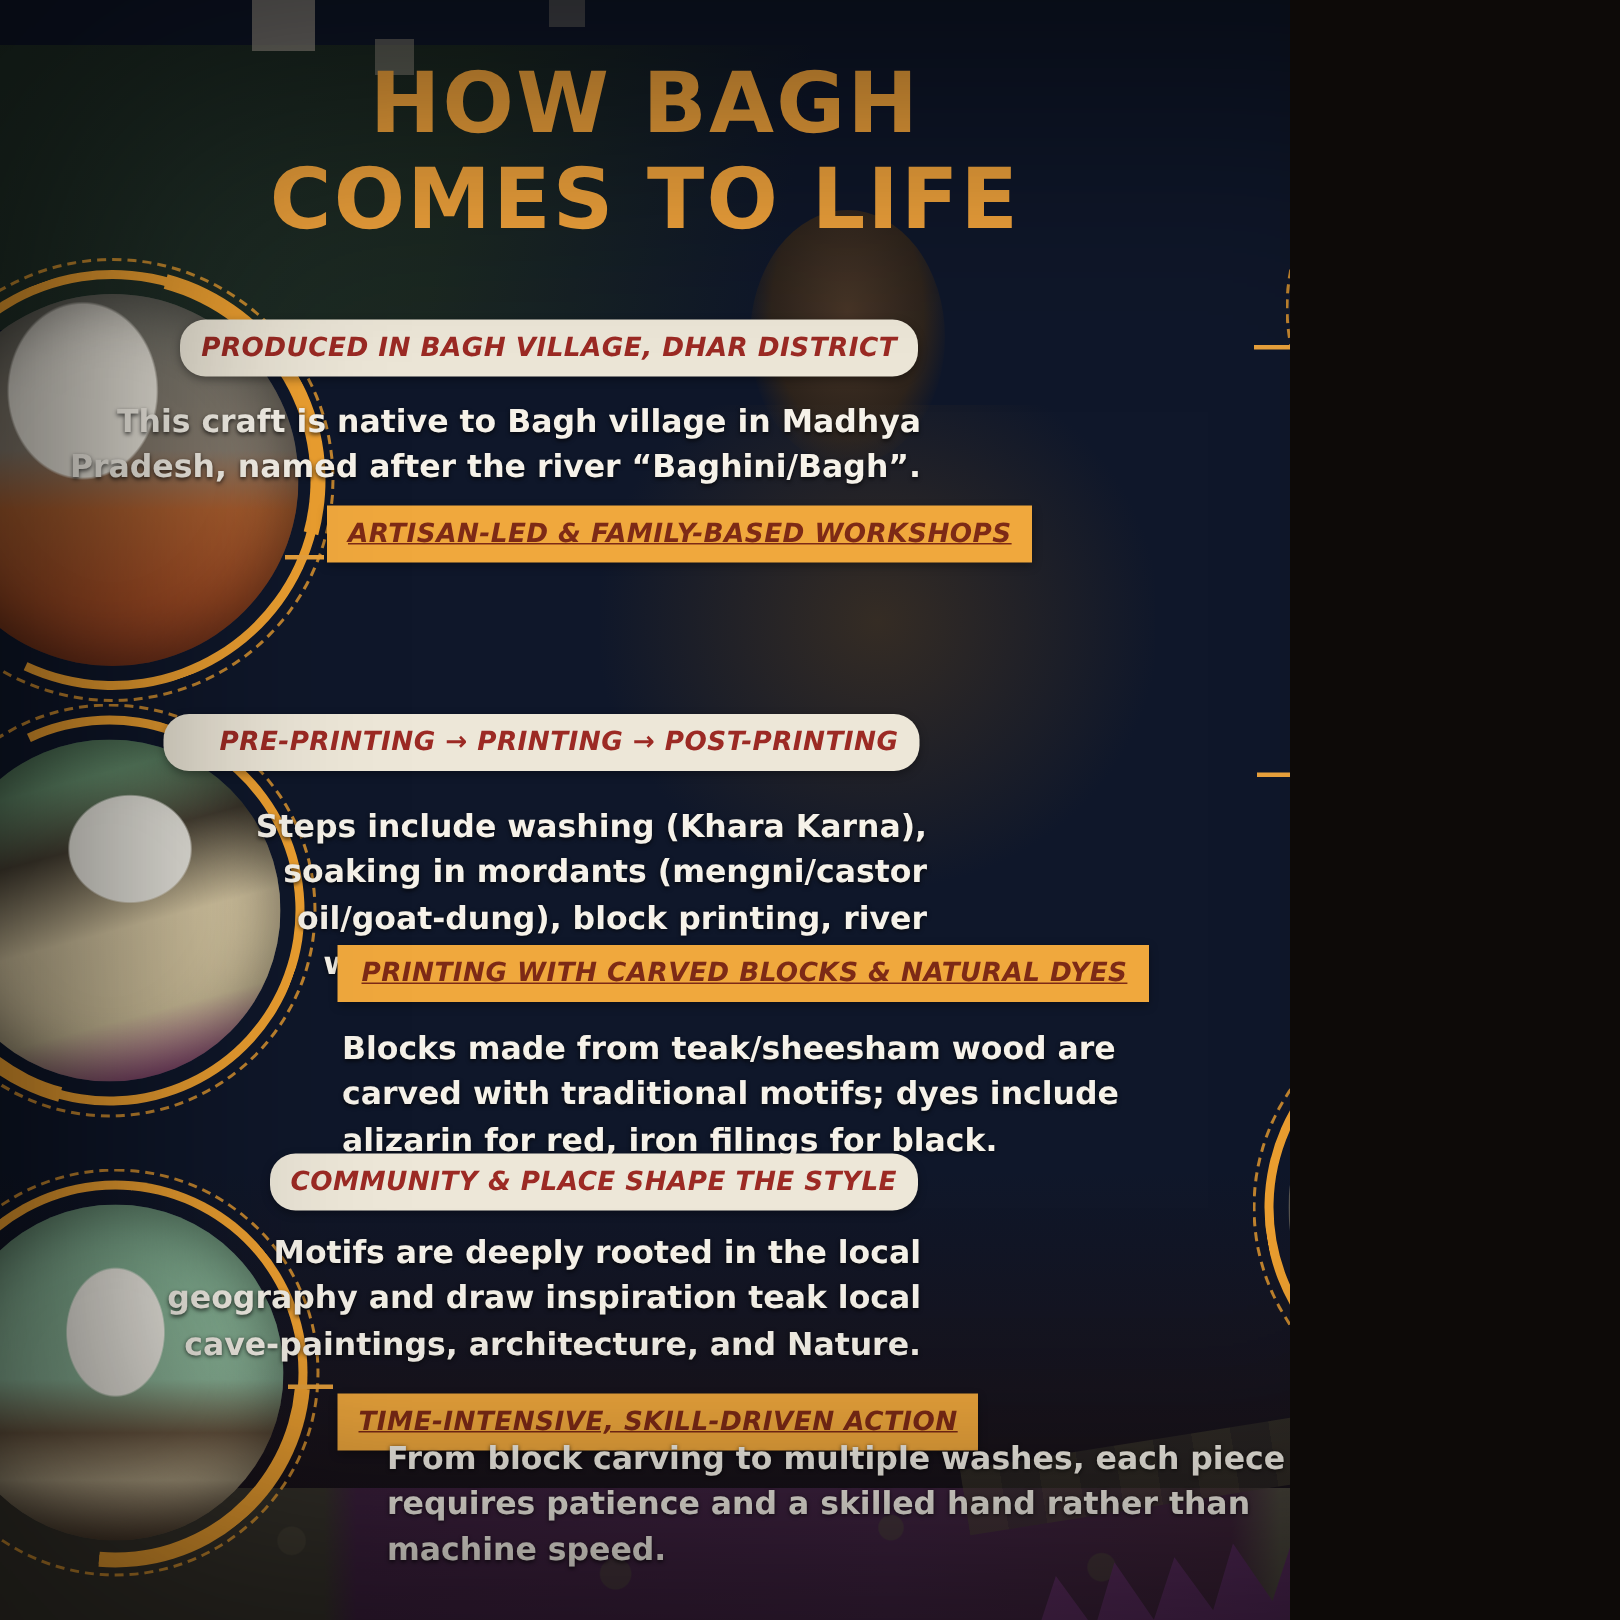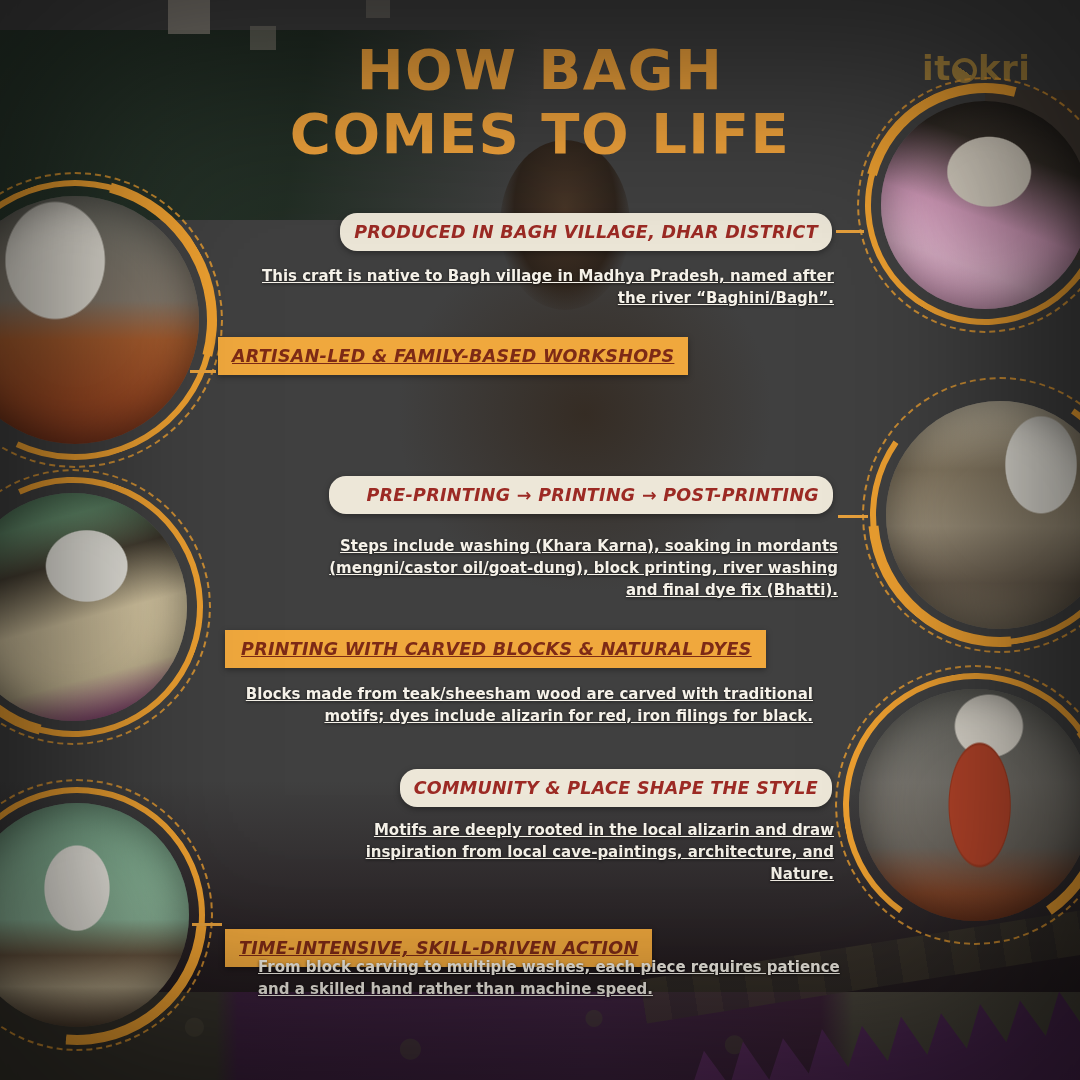--- a/index.html
+++ b/index.html
@@ -1,18 +1,18 @@
 <!DOCTYPE html>
 <html><head>
 <meta charset="utf-8">
 <style>
   html,body{margin:0;padding:0;background:#0d0a08;}
   .canvas{
-    position:relative;width:1080px;height:1080px;overflow:hidden;
-    background:#404040;
+    position:relative;width:860px;height:1080px;overflow:hidden;
+    background:#0f172a;
     font-family:"DejaVu Sans","Liberation Sans",sans-serif;
   }
   
   .bg{position:absolute;pointer-events:none;}
   .bg-tarp{left:0;top:30px;width:540px;height:190px;
     background:linear-gradient(100deg,#243528 0%,#1d2b20 55%,rgba(25,35,26,0) 95%);opacity:.85;}
   .bg-window1{left:168px;top:0;width:42px;height:34px;background:#9b9489;opacity:.75;}
   .bg-window2{left:250px;top:26px;width:26px;height:24px;background:#8b857a;opacity:.6;}
   .bg-window3{left:366px;top:0;width:24px;height:18px;background:#8b857a;opacity:.45;}
   .bg-head{left:500px;top:140px;width:130px;height:170px;border-radius:50%;
@@ -80,30 +80,30 @@
   .c6 .r-main{transform:rotate(-100deg);} .c6 .r-accent{transform:rotate(100deg);}
   .p6{background:
     radial-gradient(ellipse 22% 44% at 52% 50%,#b8452a 0 58%,#a03a20 60%,transparent 62%),
     radial-gradient(ellipse 26% 24% at 56% 16%,#e5e0d5 0 55%,transparent 58%),
     linear-gradient(180deg,#6a6a64 0%,#7a7770 40%,#6f6a62 68%,#8a4a2c 88%,#7d3c22 100%);}
   
   .hbox{position:absolute;padding:9px 14px;font-style:italic;font-weight:bold;
     font-size:17.5px;letter-spacing:.3px;white-space:nowrap;box-shadow:0 2px 6px rgba(0,0,0,.35);}
   .cream{background:#EDE7D8;color:#9C2A24;border-radius:17px;}
   .orange{background:#F0A83D;color:#7D2A16;text-decoration:underline;}
-  .body{position:absolute;margin:0;font-weight:bold;font-size:15px;line-height:1.45;
-    color:#F6F2E9;text-shadow:0 1px 3px rgba(0,0,0,.7);text-decoration:underline;}
+  .body{position:absolute;margin:0;font-weight:bold;font-size:21px;line-height:1.45;
+    color:#F6F2E9;text-shadow:0 1px 3px rgba(0,0,0,.7);}
   .conn{position:absolute;height:3px;background:#E8A13C;}
   .h1{right:248px;top:213px;}  .b1{right:246px;top:266px;width:600px;text-align:right;}
   .conn1{left:836px;top:230px;width:28px;}
   .h2{left:218px;top:337px;}   .b2{left:222px;top:395px;width:540px;}
   .conn2{left:190px;top:370px;width:26px;}
   .h3{right:247px;top:476px;padding-left:37px;}  .b3{right:242px;top:536px;width:520px;text-align:right;}
   .conn3{left:838px;top:515px;width:30px;}
-  .h4{left:225px;top:630px;padding-left:16px;}   .b4{left:228px;top:684px;width:585px;text-align:right;}
+  .h4{left:225px;top:630px;padding-left:16px;}   .b4{left:228px;top:684px;width:585px;}
   .h5{right:248px;top:769px;}  .b5{right:246px;top:820px;width:520px;text-align:right;}
   .h6{left:225px;top:905px;margin-top:24px;}   .b6{left:228px;top:957px;width:600px;margin-left:30px;}
   .conn6{left:192px;top:923px;width:30px;}
 </style>
 </head>
 <body>
 
 <div class="canvas">
 
   <div class="bg bg-tarp"></div>
@@ -171,20 +171,20 @@
   <div class="conn conn2"></div>
 
   <div class="hbox cream h3">PRE-PRINTING → PRINTING → POST-PRINTING</div>
   <div class="conn conn3"></div>
   <p class="body b3">Steps include washing (Khara Karna), soaking in mordants (mengni/castor oil/goat-dung), block printing, river washing and final dye fix (Bhatti).</p>
 
   <div class="hbox orange h4">PRINTING WITH CARVED BLOCKS &amp; NATURAL DYES</div>
   <p class="body b4">Blocks made from teak/sheesham wood are carved with traditional motifs; dyes include alizarin for red, iron filings for black.</p>
 
   <div class="hbox cream h5">COMMUNITY &amp; PLACE SHAPE THE STYLE</div>
-  <p class="body b5">Motifs are deeply rooted in the local alizarin and draw inspiration from local cave-paintings, architecture, and Nature.</p>
+  <p class="body b5">Motifs are deeply rooted in the local geography and draw inspiration teak local cave-paintings, architecture, and Nature.</p>
 
   <div class="hbox orange h6">TIME-INTENSIVE, SKILL-DRIVEN ACTION</div>
   <div class="conn conn6"></div>
   <p class="body b6">From block carving to multiple washes, each piece requires patience and a skilled hand rather than machine speed.</p>
 
   <div class="bg bg-vignette"></div>
 </div>
 
 </body></html>

